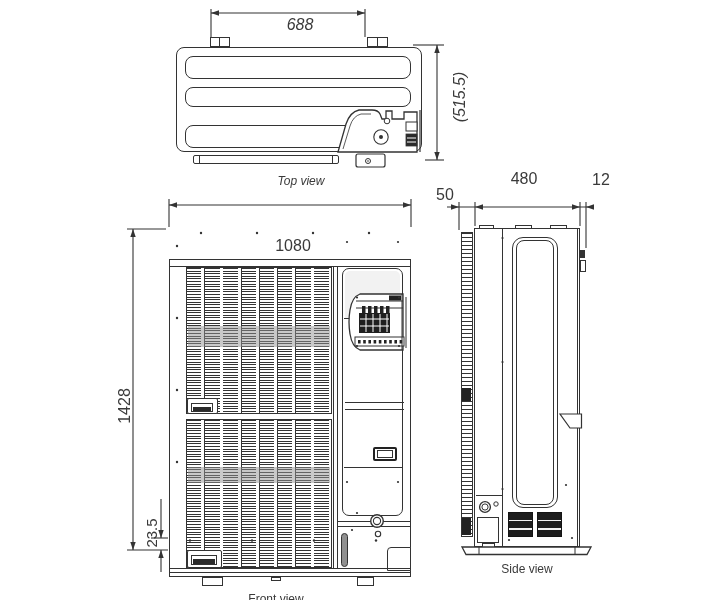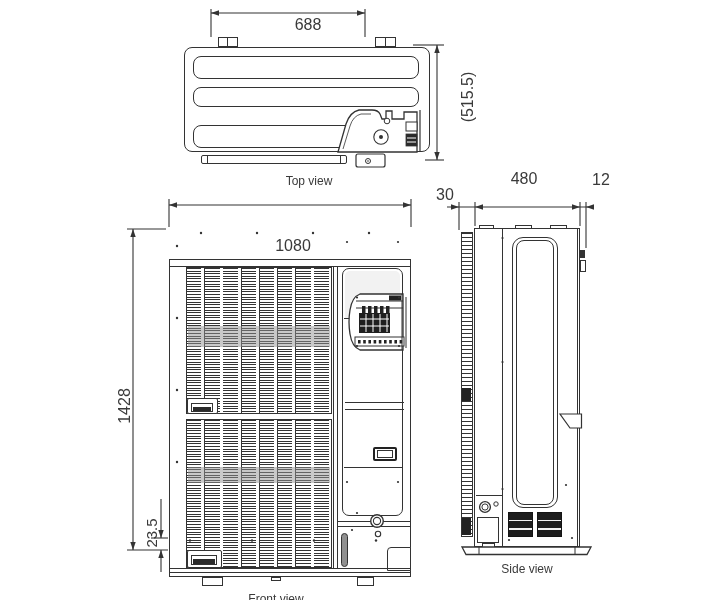--- a/index.html
+++ b/index.html
@@ -30,21 +30,21 @@
   .lbl{position:absolute;transform:translate(-50%,-50%);font-size:16px;line-height:1;white-space:nowrap;color:#3a3a3a;}
   .lbl.rot{transform:translate(-50%,-50%) rotate(-90deg);}
   .cap{font-size:12px;}
   svg.overlay{position:absolute;left:0;top:0;}
 </style>
 </head>
 <body>
 
 <div class="canvas">
 
-  <div class="abs" style="left:16px;top:0;width:630px;height:600px;">
+  <div class="abs" style="left:8px;top:0;width:630px;height:600px;font-style:italic;">
     <div class="bd" style="left:168px;top:47px;width:246px;height:105px;border-radius:8px;"></div>
     <div class="bd13" style="left:177px;top:56px;width:226px;height:23px;border-radius:8px;"></div>
     <div class="bd13" style="left:177px;top:87px;width:226px;height:20px;border-radius:8px;"></div>
     <div class="bd13" style="left:177px;top:125px;width:168px;height:23px;border-radius:8px;"></div>
     <div class="bd13" style="left:202px;top:37px;width:20px;height:10px;"></div>
     <div class="ln" style="left:211px;top:37px;width:1.3px;height:10px;"></div>
     <div class="bd13" style="left:359px;top:37px;width:21px;height:10px;"></div>
     <div class="ln" style="left:369px;top:37px;width:1.3px;height:10px;"></div>
     <div class="bd13" style="left:185px;top:155px;width:146px;height:9px;border-radius:2px;"></div>
     <div class="ln" style="left:191px;top:155px;width:1.2px;height:9px;"></div>
@@ -119,21 +119,21 @@
     <div class="ln" style="left:580px;top:250px;width:5px;height:8px;"></div>
     <div class="bd12" style="left:580px;top:260px;width:6px;height:12px;"></div>
 
     <div class="ln" style="left:476px;top:495px;width:26px;height:1.2px;"></div>
     <div class="bd13" style="left:477px;top:517px;width:22px;height:26px;"></div>
     <div class="bd12" style="left:482px;top:543px;width:13px;height:5px;"></div>
 
     <div class="vent" style="left:508px;top:512px;width:25px;height:25px;"></div>
     <div class="vent" style="left:537px;top:512px;width:25px;height:25px;"></div>
 
-    <div class="lbl" style="left:445px;top:195px;">30</div>
+    <div class="lbl" style="left:445px;top:195px;">50</div>
     <div class="lbl" style="left:524px;top:179px;">480</div>
     <div class="lbl" style="left:601px;top:180px;">12</div>
     <div class="lbl cap" style="left:527px;top:569px;">Side view</div>
   </div>
 
   <svg class="overlay" width="714" height="600" viewBox="0 0 714 600">
 
     <g stroke="#333" stroke-width="1.1" fill="none">
       <line x1="211" y1="9" x2="211" y2="37"></line>
       <line x1="365" y1="9" x2="365" y2="37"></line>

